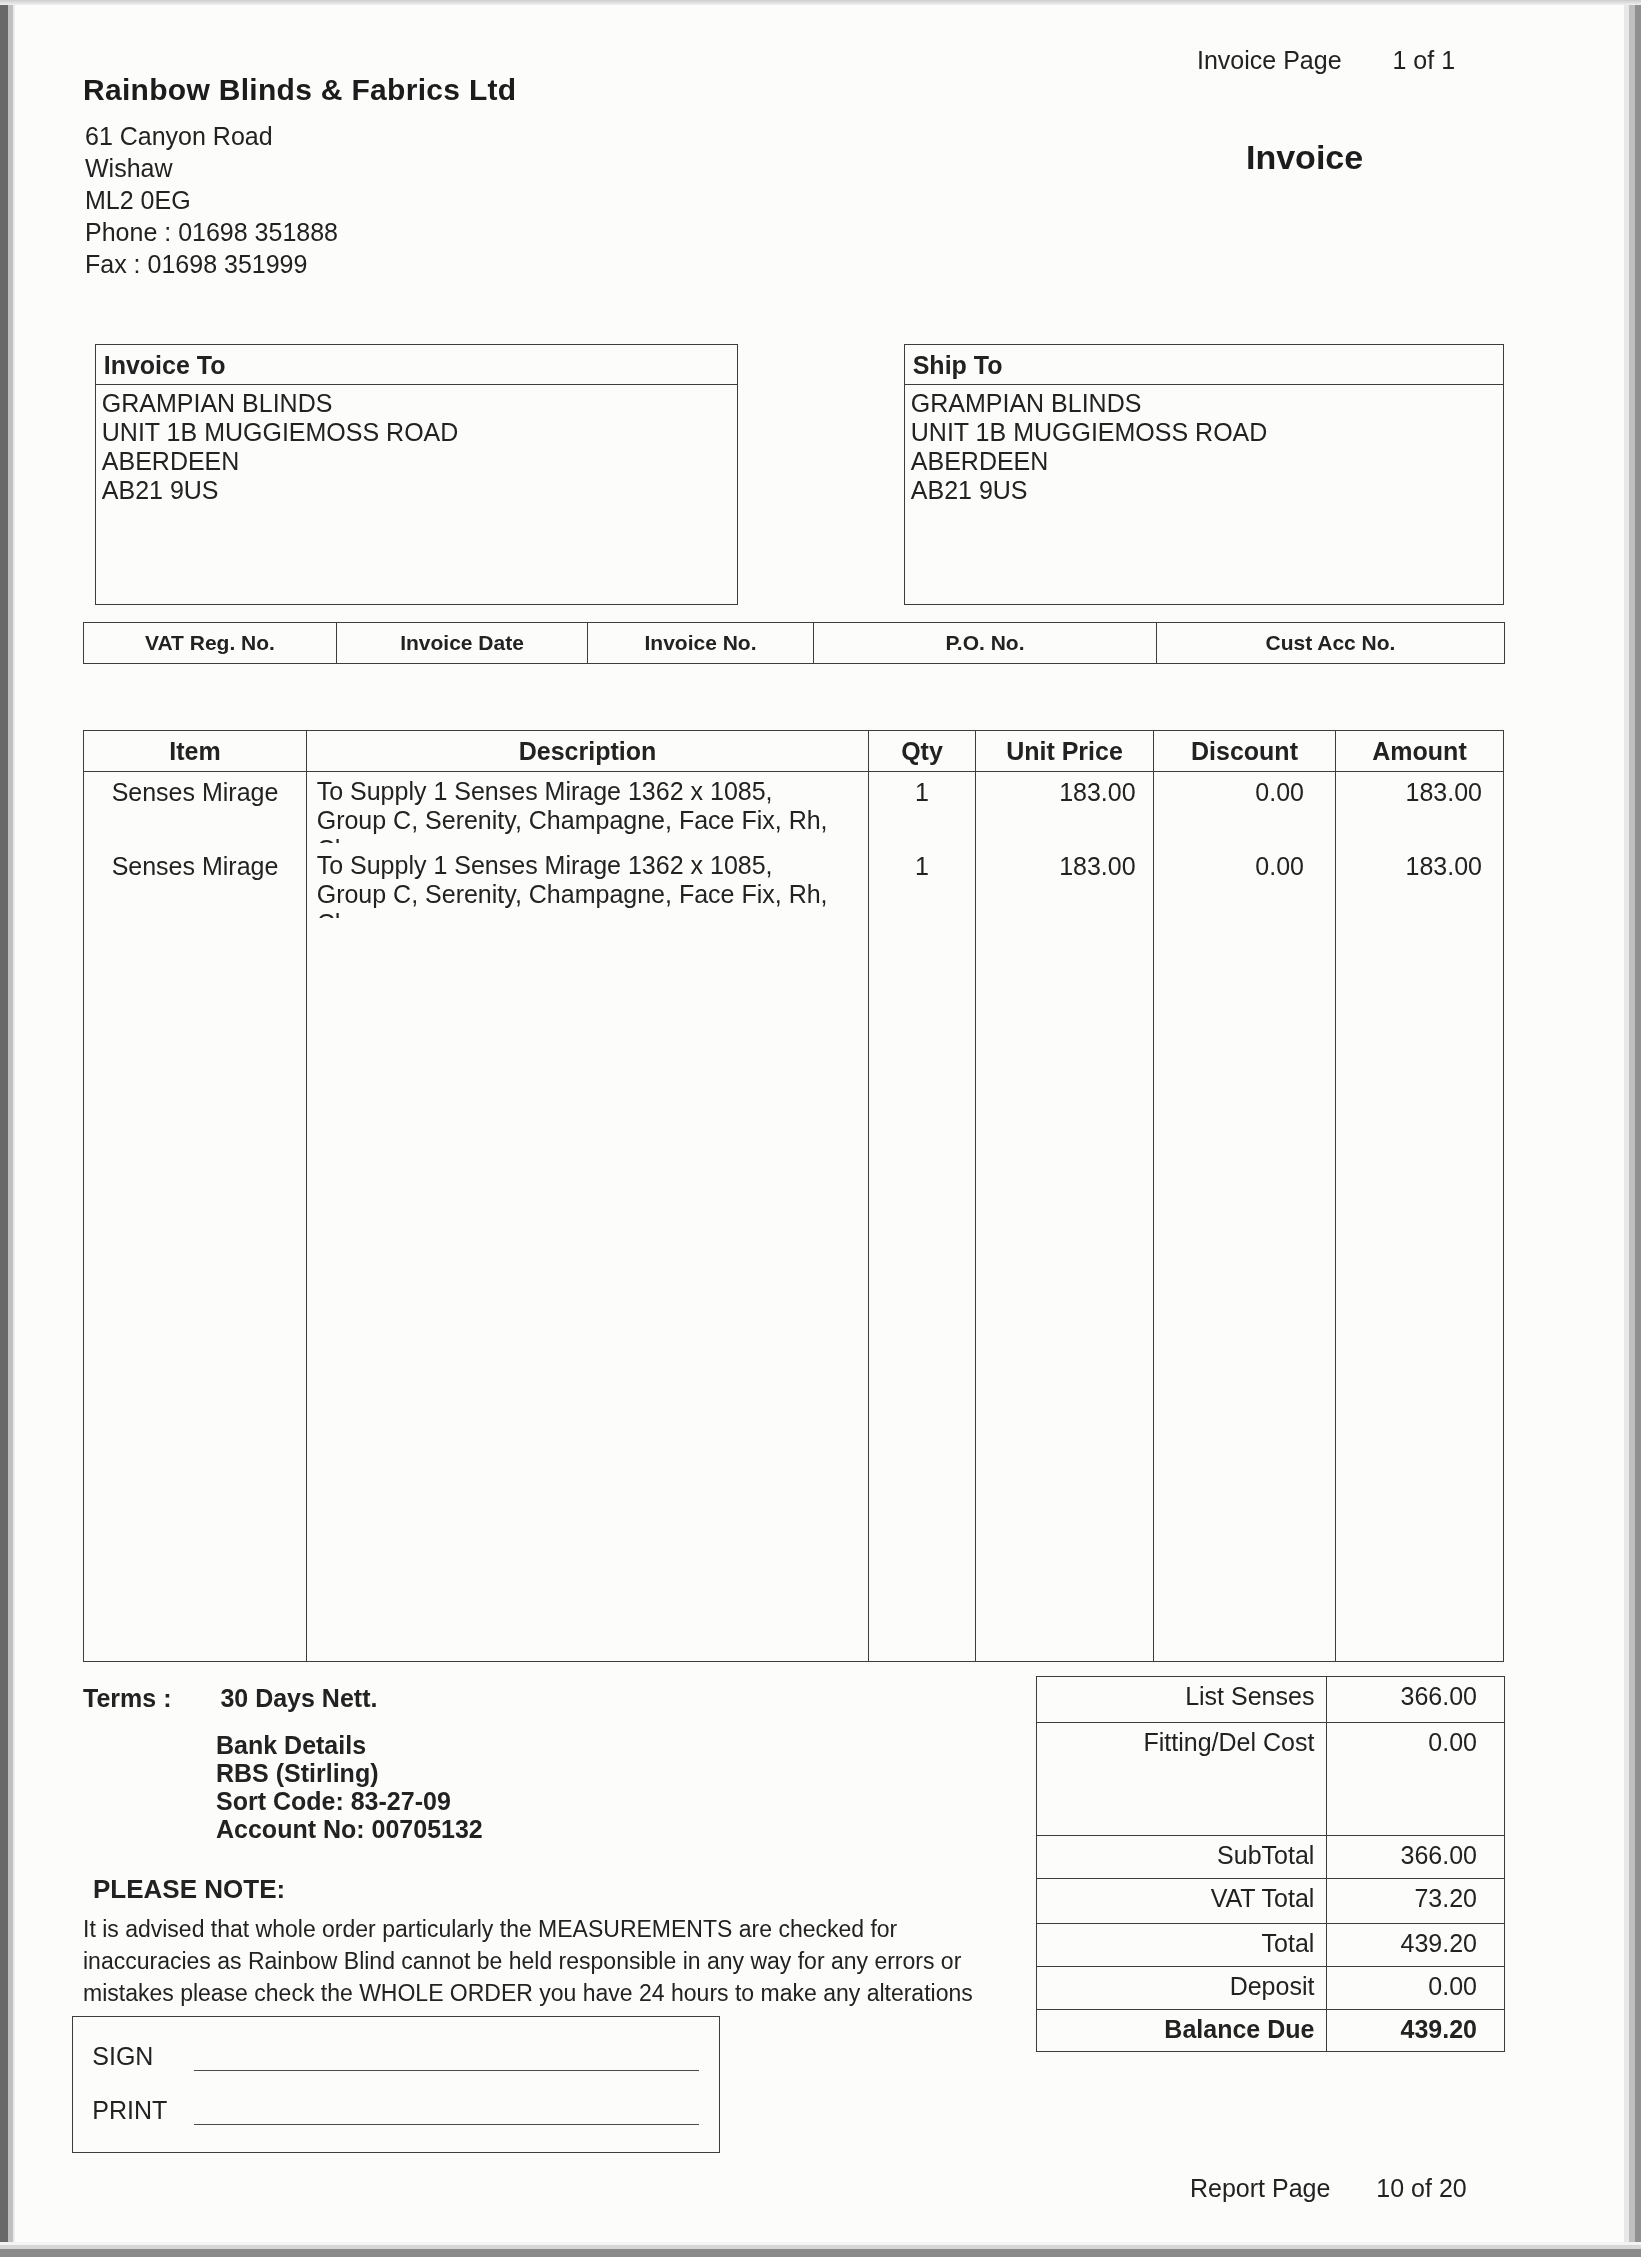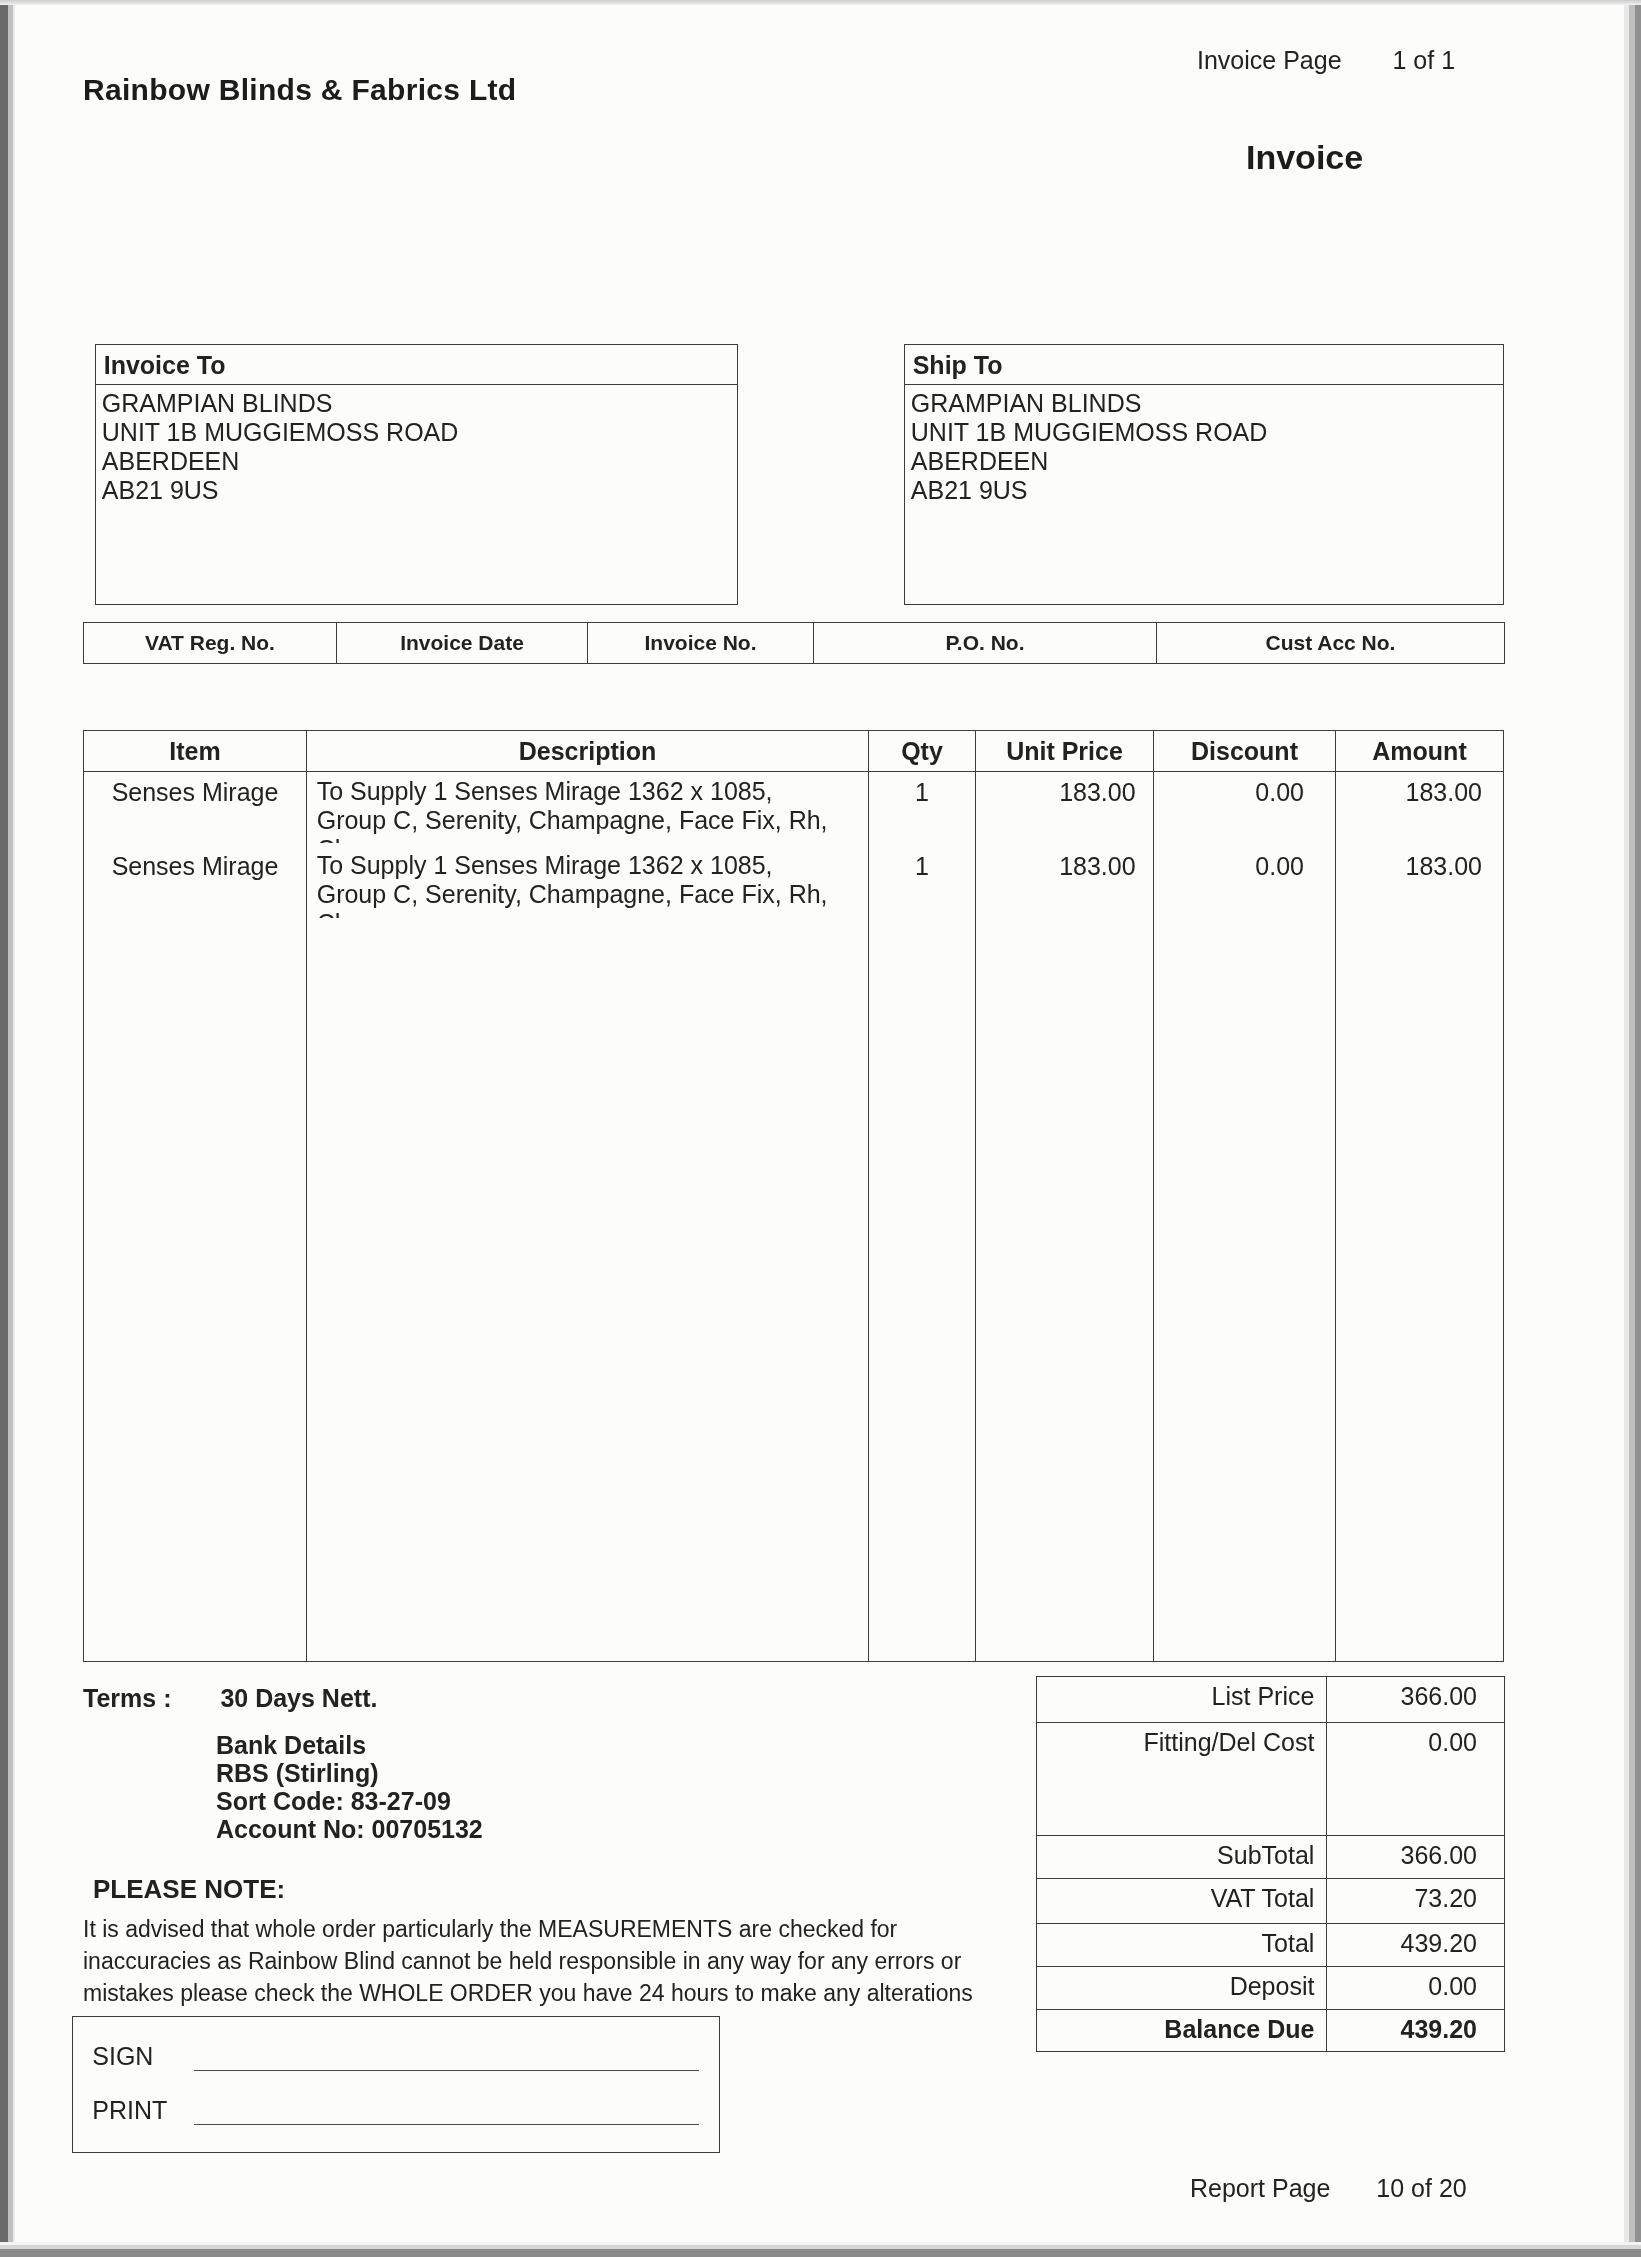--- a/index.html
+++ b/index.html
@@ -94,20 +94,27 @@
   <div class="edge-right"></div>
   <div class="edge-top"></div>
   <div class="edge-bottom"></div>
 
   <div class="invoice-page-indicator">
     <span>Invoice  Page</span>
     <span class="gap">1 of 1</span>
   </div>
 
   <div class="company-name">Rainbow Blinds &amp; Fabrics Ltd</div>
+  <div class="company-address">
+    <div>61 Canyon Road</div>
+    <div>Wishaw</div>
+    <div>ML2 0EG</div>
+    <div>Phone : 01698 351888</div>
+    <div>Fax : 01698 351999</div>
+  </div>
 
   <div class="invoice-title">Invoice</div>
 
   <div class="addr-box invoice-to">
     <div class="hdr">Invoice To</div>
     <div class="bdy">
       <div>GRAMPIAN BLINDS</div>
       <div>UNIT 1B MUGGIEMOSS ROAD</div>
       <div>ABERDEEN</div>
       <div>AB21 9US</div>
@@ -221,21 +228,21 @@
     <div>mistakes please check the WHOLE ORDER you have 24 hours to make any alterations</div>
   </div>
 
   <table class="totals">
     <colgroup>
         <col style="width:290px">
         <col style="width:178px">
       </colgroup>
     <tbody>
         <tr class="r0">
-      <td class="t-label">List Price</td>
+      <td class="t-label">List Senses</td>
       <td class="t-value">366.00</td>
     </tr>
     <tr class="r1">
       <td class="t-label">Fitting/Del Cost</td>
       <td class="t-value">0.00</td>
     </tr>
     <tr class="r2">
       <td class="t-label">SubTotal</td>
       <td class="t-value">366.00</td>
     </tr>

